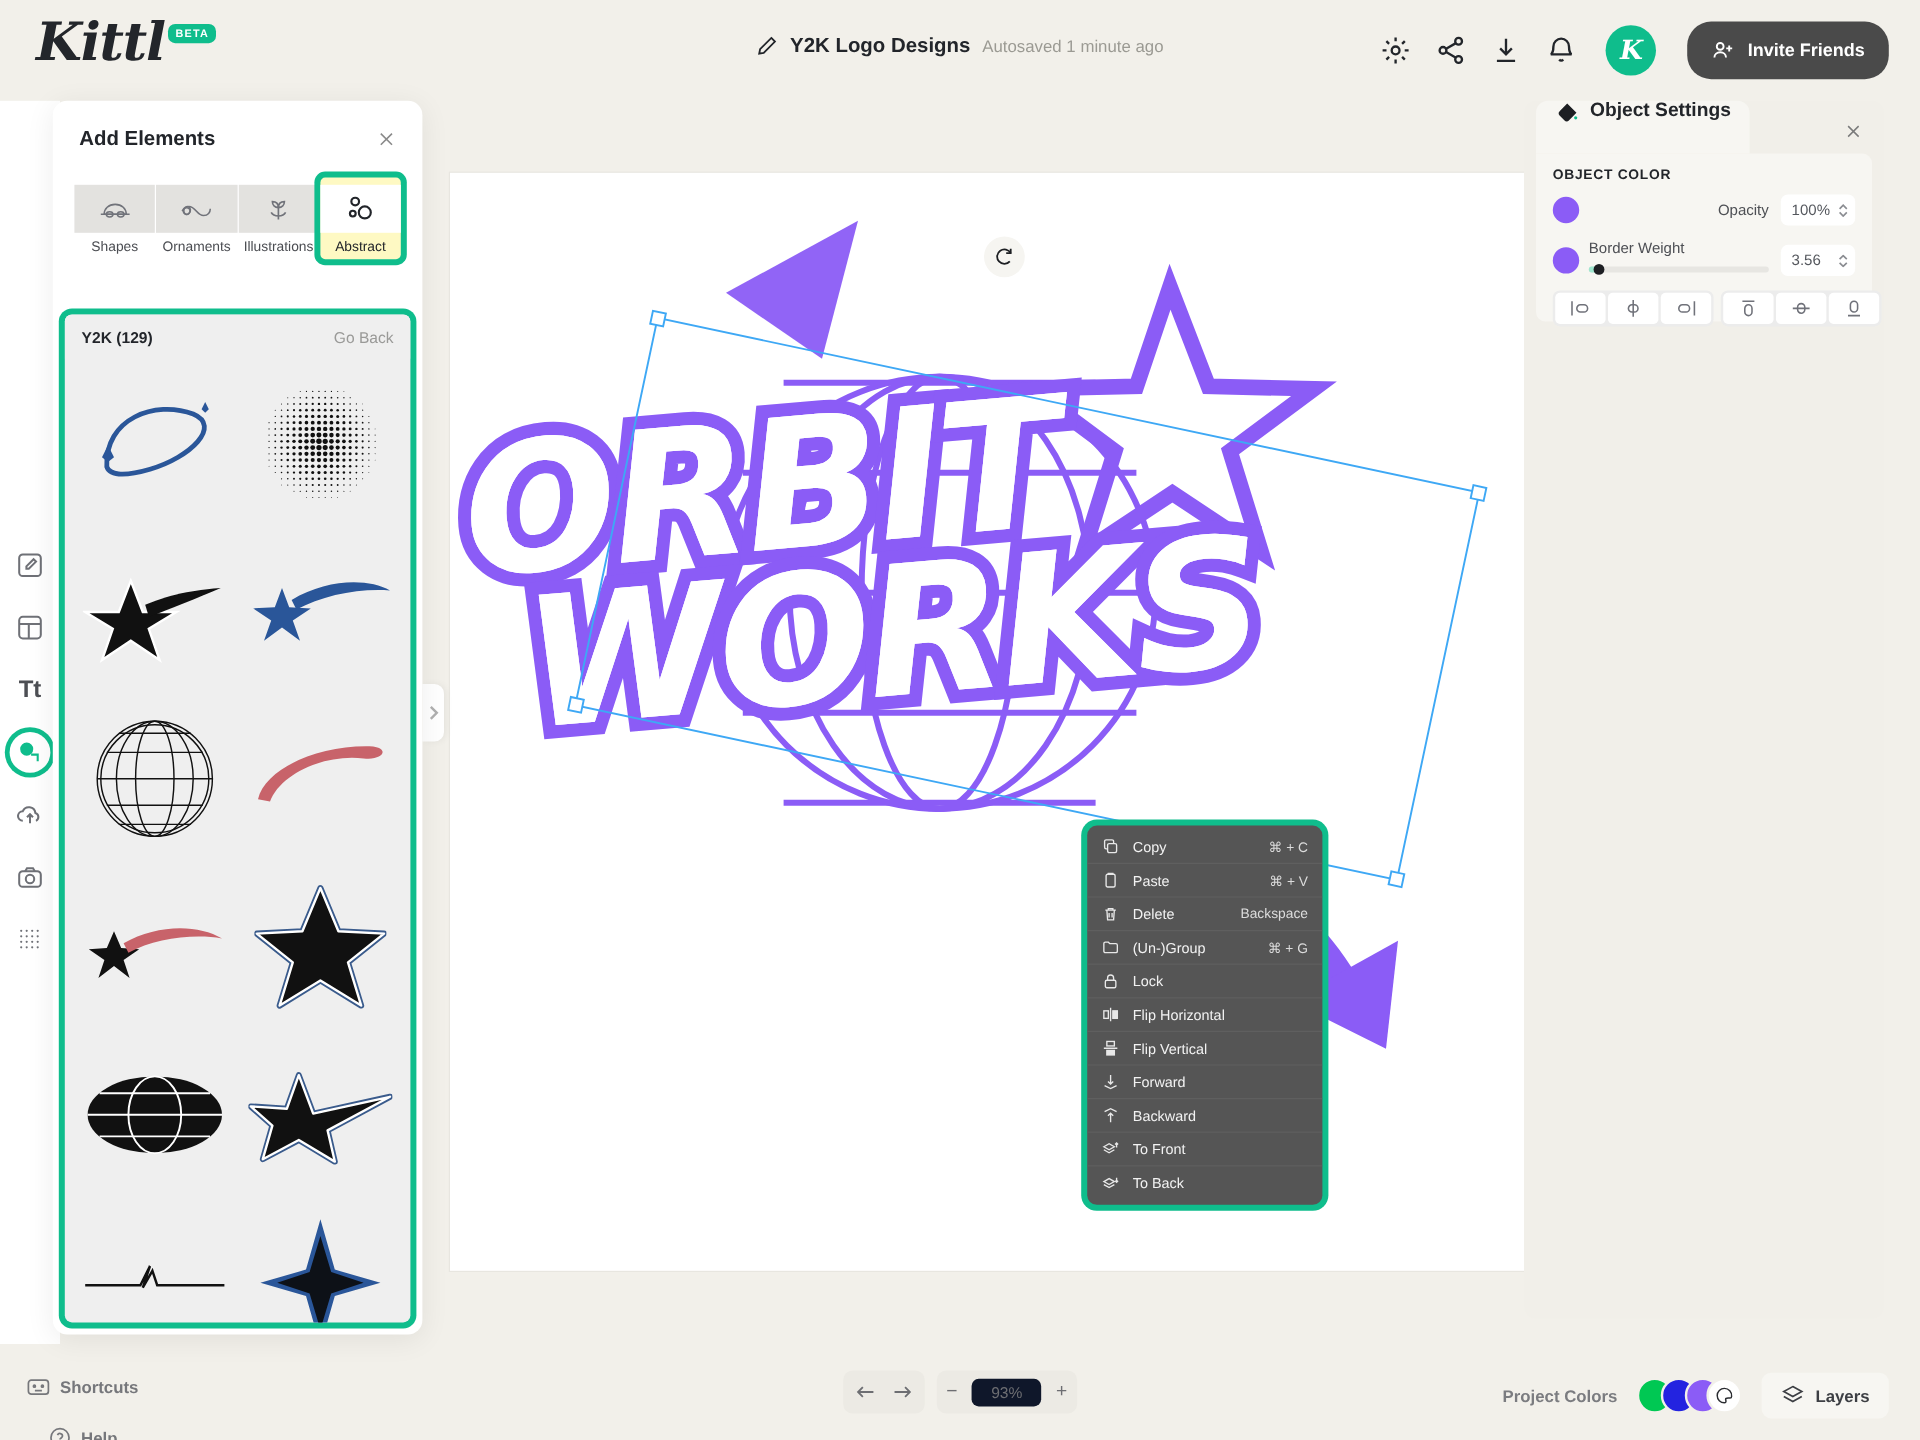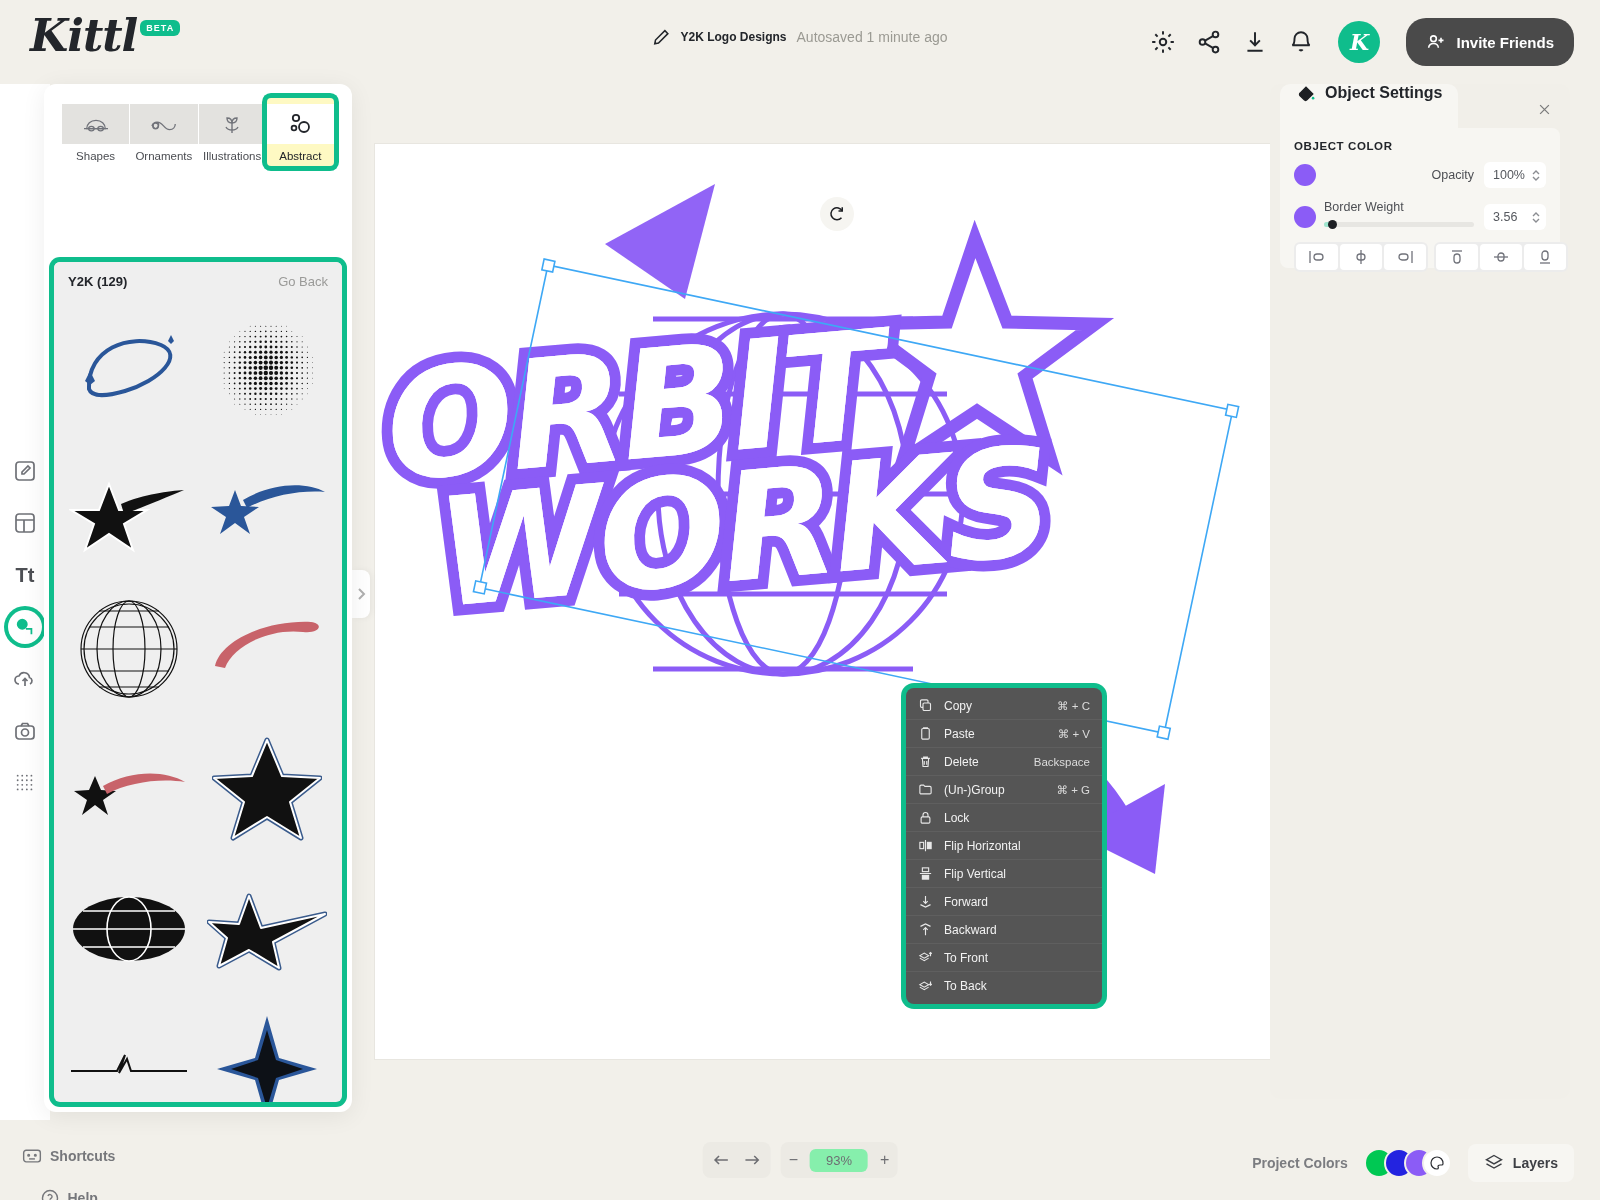--- a/index.html
+++ b/index.html
@@ -24,21 +24,21 @@
   }
   .beta-badge {
     background: #0fbd8c; color: #fff; font-size: 9px; font-weight: bold;
     letter-spacing: 1px; padding: 3px 6px; border-radius: 6px;
     margin-left: 3px; margin-top: 6px;
   }
   .doc-title-wrap {
     position: absolute; left: 50%; top: 28px; transform: translateX(-50%);
     display: flex; align-items: center; gap: 10px; white-space: nowrap;
   }
-  .doc-title { font-size: 12px; font-weight: bold; color: #22252a; }
+  .doc-title { font-size: 17px; font-weight: bold; color: #22252a; }
   .doc-autosave { font-size: 14px; color: #9b9a93; }
   .header-right {
     position: absolute; right: 26px; top: 18px;
     display: flex; align-items: center; gap: 20px;
   }
   .hicon { width: 26px; height: 26px; color: #22252a; cursor: pointer; display:block; }
   .avatar {
     width: 42px; height: 42px; border-radius: 50%; background: #0fbd8c;
     color: #fff; display: flex; align-items: center; justify-content: center;
     font-family: "DejaVu Serif", serif; font-style: italic; font-weight: bold;
@@ -221,21 +221,21 @@
   .zoom-bar {
     position: absolute; left: 50%; transform: translateX(-50%); top: 22px;
     display: flex; align-items: center; gap: 10px;
   }
   .zgroup {
     background: #eceae4; border-radius: 8px; height: 36px; display: flex;
     align-items: center; padding: 0 8px; gap: 12px;
   }
   .zbtn { color: #6d6e72; cursor: pointer; display: flex; align-items: center; font-size: 16px;}
   .zval {
-    background: #86efac; border-radius: 6px; padding: 4px 16px;
+    background: #0f172a; border-radius: 6px; padding: 4px 16px;
     font-size: 13px; color: #6d6e72; cursor: pointer;
   }
   .footer-right {
     position: absolute; right: 26px; top: 24px; display: flex;
     align-items: center; gap: 16px;
   }
   .proj-colors-label { font-size: 14px; color: #7b7c80; font-weight: bold;}
   .color-dots { display: flex; align-items: center; position: relative; }
   .cdot { width: 30px; height: 30px; border-radius: 50%; border: 2px solid #f2f0ea; margin-left: -10px;}
   .cdot:first-child { margin-left: 0; }
@@ -412,20 +412,26 @@
           <circle cx="4" cy="19" r="1"></circle>
             <circle cx="9" cy="19" r="1"></circle>
             <circle cx="14" cy="19" r="1"></circle>
             <circle cx="19" cy="19" r="1"></circle>
         </g>
       </svg>
     </div>
   </div>
 
   <div class="elements-panel">
+    <div class="panel-head">
+      <div class="panel-title">Add Elements</div>
+      <svg class="panel-close" viewBox="0 0 24 24" fill="none" stroke="currentColor" stroke-width="2">
+        <path d="M5 5l14 14M19 5L5 19"></path>
+      </svg>
+    </div>
 
 
     <div class="tabs-row">
       <div class="tab-cell">
         <div class="tab-icon-box">
           <svg width="28" height="24" viewBox="0 0 30 26" fill="none" stroke="currentColor" stroke-width="1.4">
             <path d="M5 18c0-5 4-9 10-9s10 4 10 9z"></path>
               <ellipse cx="10" cy="18" rx="3" ry="2.4"></ellipse>
               <ellipse cx="20" cy="18" rx="3" ry="2.4"></ellipse>
             <path d="M2 18h26"></path>

